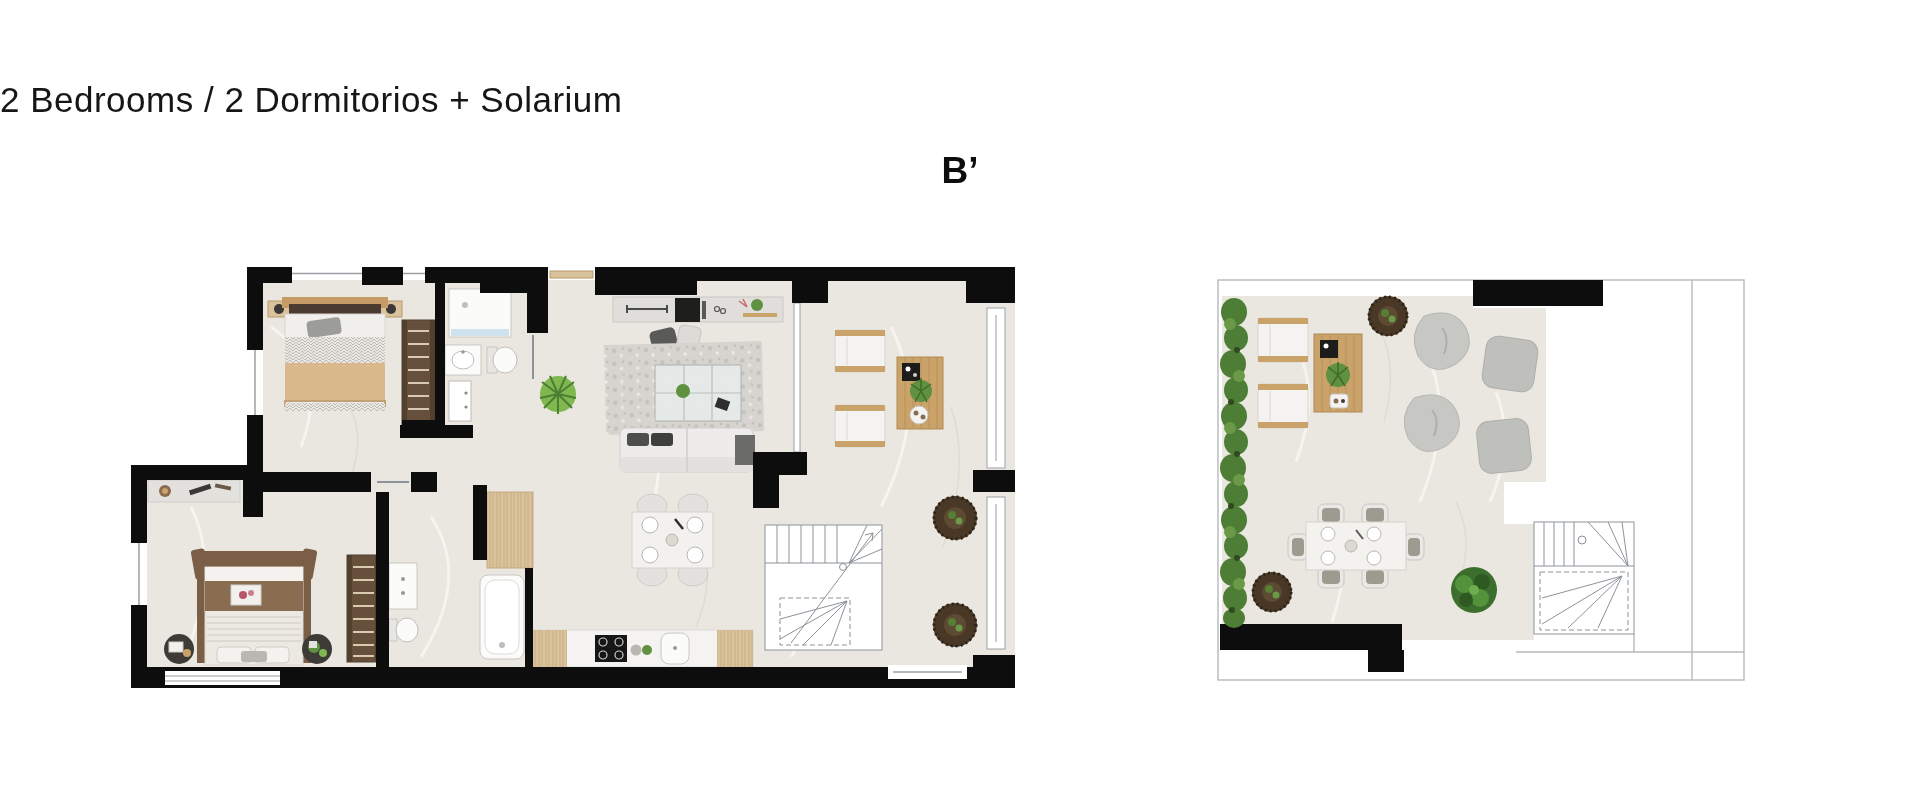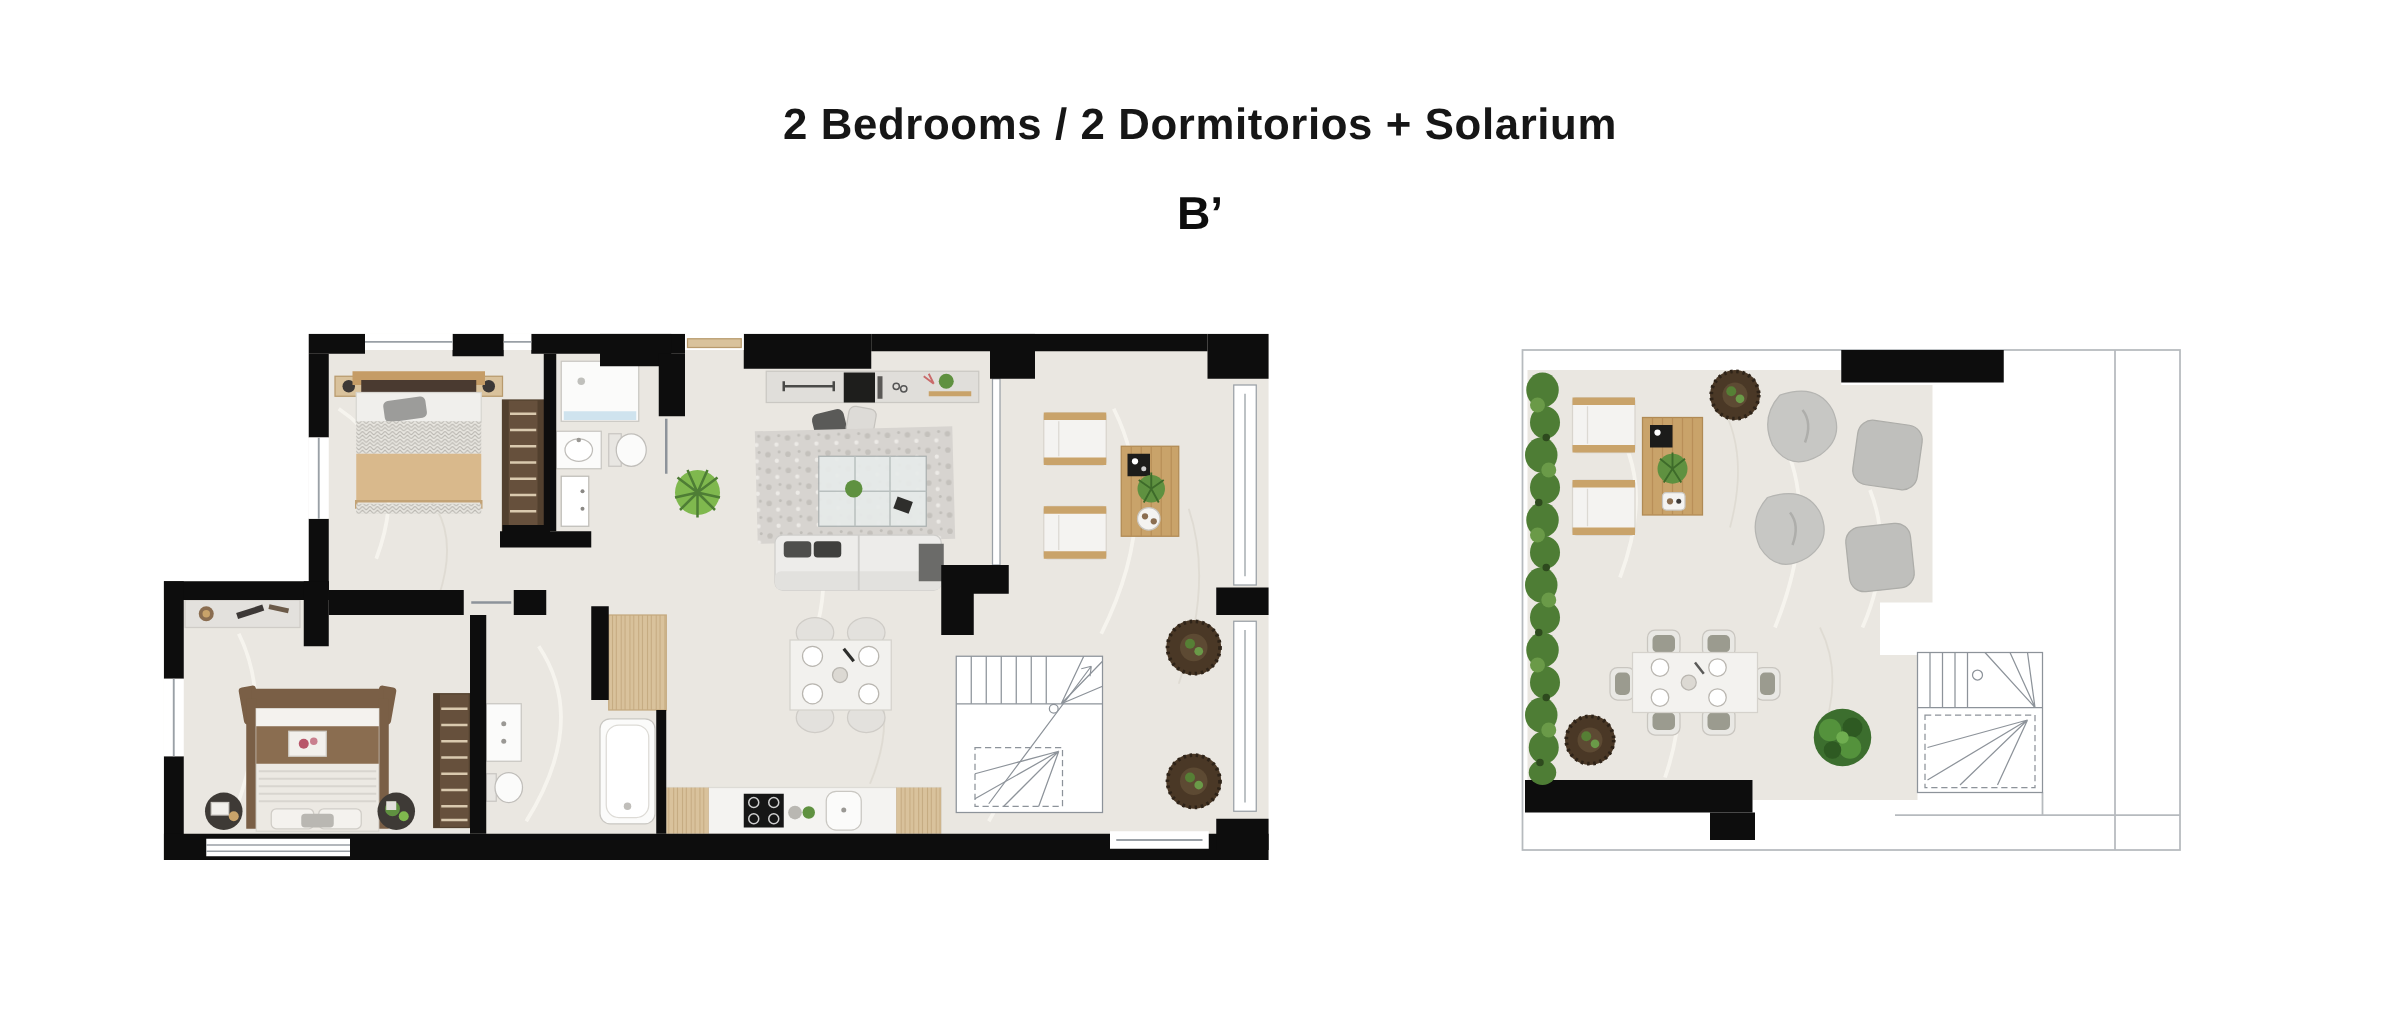--- a/index.html
+++ b/index.html
@@ -1,19 +1,19 @@
 <!DOCTYPE html>
 <html><head>
 <meta charset="utf-8">
 <style>
   html,body{margin:0;padding:0;background:#ffffff;}
   body{width:1920px;height:807px;position:relative;overflow:hidden;
        font-family:"Liberation Sans", sans-serif;color:#111;}
-  .title{position:absolute;top:80px;left:0;width:1920px;text-align:center;
-         font-size:35px;letter-spacing:0.5px;color:#161616;font-weight:bold;}
+  .title{position:absolute;top:80px;left:0;width:1920px;text-align:left;
+         font-size:35px;letter-spacing:0.5px;color:#161616;}
   .unit{position:absolute;top:150px;left:0;width:1920px;text-align:center;
         font-size:37px;font-weight:bold;color:#0d0d0d;}
   .plan{position:absolute;}
   #plan-main{left:131px;top:267px;width:884px;height:421px;}
   #plan-solarium{left:1206px;top:272px;width:545px;height:416px;}
   svg{display:block;}
 </style>
 </head>
 <body>
 

